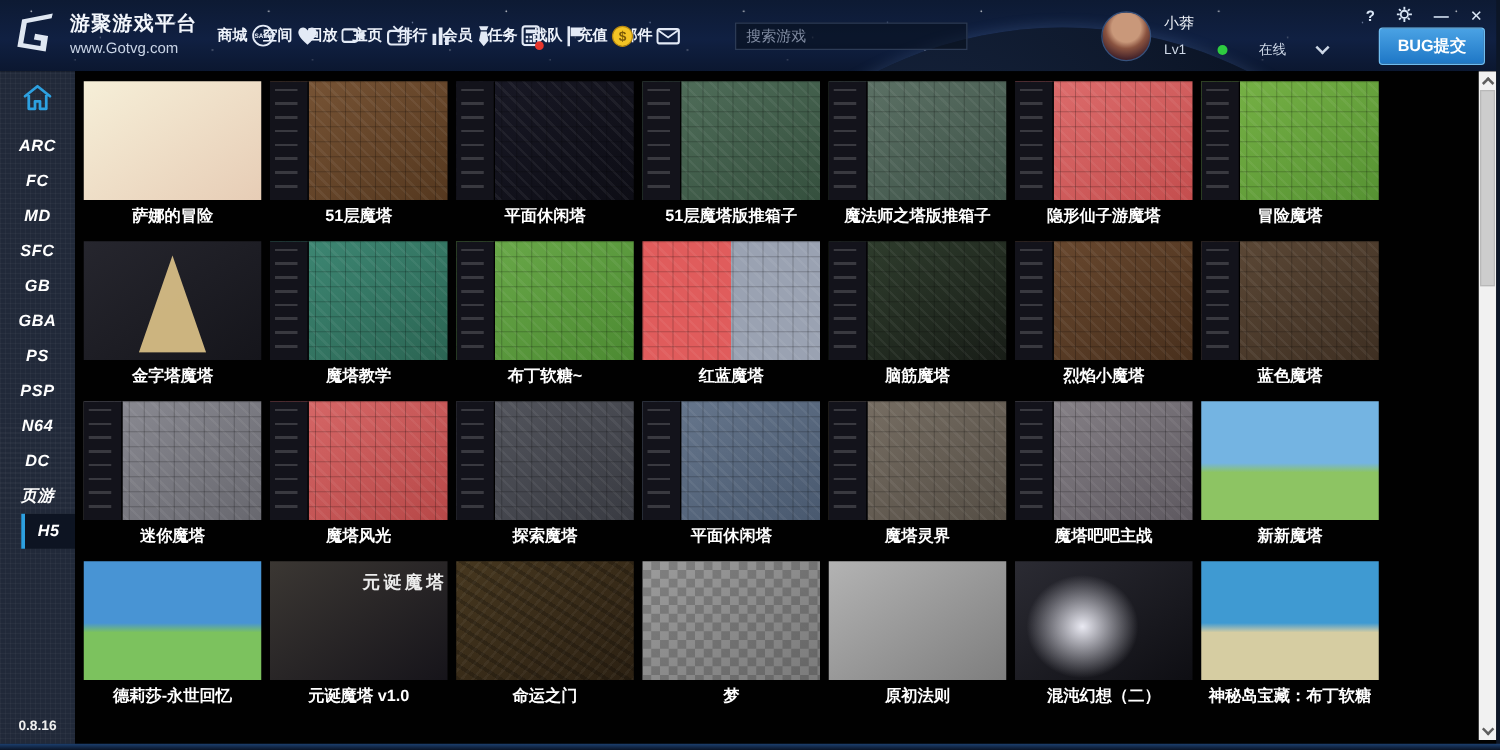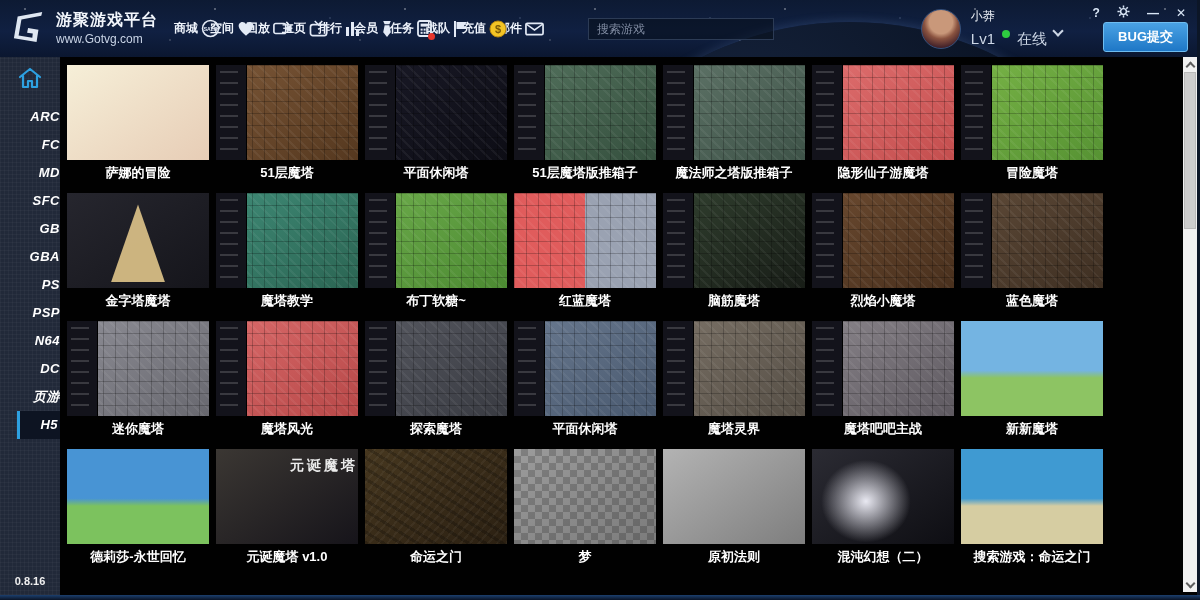--- a/index.html
+++ b/index.html
@@ -29,37 +29,37 @@
   .badge-dot{position:absolute;right:-3px;bottom:-1px;width:7px;height:7px;border-radius:50%;background:#e8362c;}
   .search{margin-left:54px;z-index:2;}
   .search input{width:168px;height:20px;background:rgba(8,14,26,.55);border:1px solid #2c3b55;color:#cfd8e8;
     font-size:12px;padding:0 8px;outline:none;font-family:inherit;}
   .search input::placeholder{color:#7f8aa0;}
   .user{display:flex;align-items:center;gap:10px;margin-left:auto;margin-right:128px;z-index:2;}
   .avatar{width:38px;height:38px;border-radius:50%;border:1px solid #36507a;
     background:radial-gradient(circle at 50% 32%,#c9987a 0 36%,#8a5340 52%,#45232a 78%,#2a1a28 100%);}
   .user-info{display:flex;flex-direction:column;gap:5px;}
   .user-name{font-size:12px;color:#f0f4fa;}
-  .user-row{display:flex;gap:7px;font-size:15px;color:#cdd7e6;}
+  .user-row{display:flex;align-items:center;gap:25px;font-size:11px;color:#cdd7e6;}
   .status-dot{width:8px;height:8px;border-radius:50%;}
   .chev{width:6px;height:6px;border-right:2px solid #cdd7e6;border-bottom:2px solid #cdd7e6;
     transform:rotate(45deg);margin-top:-3px;cursor:pointer;}
   .win-controls{position:absolute;top:5px;right:14px;display:flex;gap:17px;z-index:3;color:#d9e6f6;
     font-size:12px;font-weight:bold;align-items:center;}
   .win-controls span{cursor:pointer;}
   .bug-btn{position:absolute;top:22px;right:12px;z-index:3;background:linear-gradient(180deg,#4aa2e4,#1e77c6);
     border:1px solid #6fbdf0;color:#fff;font-size:13px;font-weight:bold;padding:5px 14px;border-radius:3px;cursor:pointer;}
 
   
   .app-body{display:flex;height:538px;}
   .sidebar{position:relative;width:60px;flex-shrink:0;background:#212939;background-image:
     repeating-linear-gradient(0deg,rgba(255,255,255,.03) 0 1px,transparent 1px 4px),
     repeating-linear-gradient(90deg,rgba(255,255,255,.03) 0 1px,transparent 1px 4px);}
   .home{height:46px;display:flex;align-items:center;justify-content:center;cursor:pointer;}
-  .side-item{height:28px;line-height:28px;text-align:right;color:#fff;font-size:13px;font-weight:bold;
+  .side-item{height:28px;line-height:28px;text-align:center;color:#fff;font-size:13px;font-weight:bold;
     font-style:italic;cursor:pointer;letter-spacing:.5px;box-sizing:border-box;}
   .side-item.active{background:#0d1422;border-left:3px solid #2da0e0;padding-right:2px;margin-left:17px;}
   .version{position:absolute;bottom:8px;width:100%;text-align:center;color:#f0f0f0;font-size:11px;font-weight:bold;}
 
   .main{position:relative;flex:1;background:#010101;overflow:hidden;}
   .grid{position:absolute;left:7px;top:8px;display:grid;grid-template-columns:repeat(7,142px);gap:7px;}
   .card{width:142px;cursor:pointer;}
   .thumb{position:relative;width:142px;height:95px;overflow:hidden;}
   .game-title{height:26px;line-height:25px;text-align:center;color:#fff;font-size:13px;font-weight:bold;
     white-space:nowrap;overflow:hidden;}
@@ -389,21 +389,21 @@
           <div class="card">
             <div class="thumb p-art" style="background: linear-gradient(145deg, rgb(179, 179, 179) 0%, rgb(126, 126, 126) 100%);"></div>
             <div class="game-title">原初法则</div>
           </div>
           <div class="card">
             <div class="thumb p-figure" style="background: linear-gradient(145deg, rgb(43, 43, 51) 0%, rgb(14, 14, 19) 100%); --accent: #e9e9f2;"></div>
             <div class="game-title">混沌幻想（二）</div>
           </div>
           <div class="card">
             <div class="thumb p-scenery" style="background: linear-gradient(rgb(63, 154, 210) 0px, rgb(63, 154, 210) 52%, rgb(214, 205, 162) 60%, rgb(214, 205, 162) 100%);"></div>
-            <div class="game-title">搜索游戏：命运之门</div>
+            <div class="game-title">神秘岛宝藏：布丁软糖</div>
           </div>
         </div>
       <div class="scrollbar">
         <div class="sb-btn sb-up">
             <div class="sb-chev"></div>
           </div>
         <div class="sb-thumb"></div>
         <div class="sb-btn sb-down">
             <div class="sb-chev"></div>
           </div>

